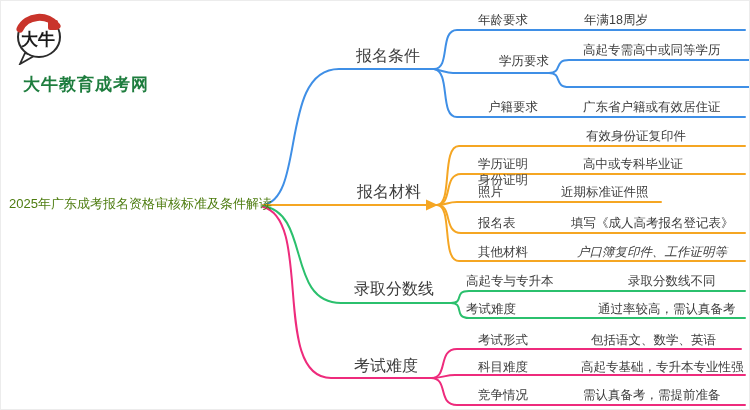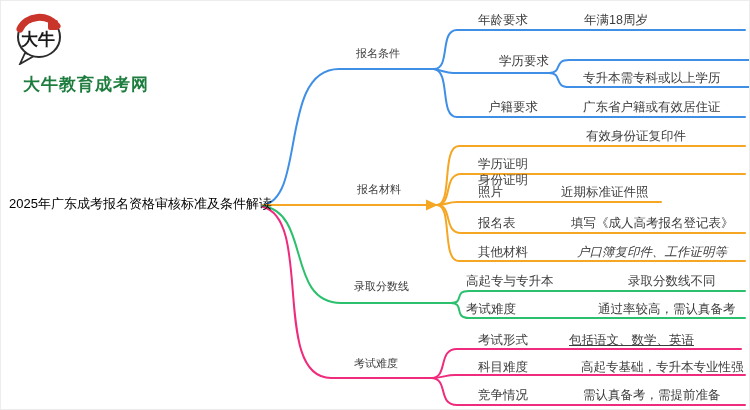--- a/index.html
+++ b/index.html
@@ -4,22 +4,22 @@
 <style>
   html,body{margin:0;padding:0;background:#fff;}
   #stage{
     position:relative;width:750px;height:410px;overflow:hidden;
     background:#ffffff;border:1px solid #ececec;box-sizing:border-box;
     font-family:"Liberation Sans","DejaVu Sans",sans-serif;
     color:#3a3a3a;
   }
   #wires{position:absolute;left:0;top:0;width:750px;height:410px;}
   .node{position:absolute;white-space:nowrap;line-height:1.15;}
-  .root-title{font-size:13px;font-weight:500;color:#000000;}
-  .branch-label{font-size:11px;color:#3c3c3c;}
+  .root-title{font-size:13px;font-weight:500;color:#4d7c0f;}
+  .branch-label{font-size:16px;color:#3c3c3c;}
   .child-label{font-size:12.5px;color:#3c3c3c;}
   .leaf-value{font-size:12.5px;color:#3c3c3c;}
   .logo{position:absolute;left:14px;top:10px;display:flex;align-items:flex-start;flex-direction:column;}
   .logo-text{margin-left:8px;padding-top:8px;}
   .logo-title{font-size:17px;font-weight:bold;color:#1e7d3e;letter-spacing:1px;}
   .logo-domain{font-size:12px;font-weight:bold;color:#1e7d3e;margin-top:2px;letter-spacing:.4px;}
   svg path,svg polygon{fill:none;}
   .w-blue{stroke:#3f8fe6;stroke-width:2;stroke-linecap:round;}
   .w-orange{stroke:#f5a623;stroke-width:2;stroke-linecap:round;}
   .w-green{stroke:#2bc06d;stroke-width:2;stroke-linecap:round;}
@@ -69,43 +69,44 @@
     <div class="logo-text">
       <div class="logo-title">大牛教育成考网</div>
     </div>
   </div>
 
   <div class="node root-title" style="left:8px;top:196px;">2025年广东成考报名资格审核标准及条件解读</div>
 
   <div class="node branch-label" style="left:355px;top:46px;">报名条件</div>
   <div class="node child-label" style="left:477px;top:12px;">年龄要求</div>
   <div class="node leaf-value" style="left:583px;top:12px;">年满18周岁</div>
+  <div class="node leaf-value" style="left:582px;top:42px;">高起专需高中或同等学历</div>
   <div class="node child-label" style="left:498px;top:53px;">学历要求</div>
-  <div class="node leaf-value" style="left:582px;top:70px;">专升本需专科或以上学历</div>
   <div class="node child-label" style="left:487px;top:99px;">户籍要求</div>
   <div class="node leaf-value" style="left:582px;top:99px;">广东省户籍或有效居住证</div>
 
   <div class="node branch-label" style="left:356px;top:182px;">报名材料</div>
   <div class="node child-label" style="left:477px;top:128px;margin-top:44px;">身份证明</div>
   <div class="node leaf-value" style="left:585px;top:128px;">有效身份证复印件</div>
   <div class="node child-label" style="left:477px;top:156px;">学历证明</div>
+  <div class="node leaf-value" style="left:582px;top:156px;">高中或专科毕业证</div>
   <div class="node child-label" style="left:477px;top:184px;">照片</div>
   <div class="node leaf-value" style="left:560px;top:184px;">近期标准证件照</div>
   <div class="node child-label" style="left:477px;top:215px;">报名表</div>
   <div class="node leaf-value" style="left:570px;top:215px;">填写《成人高考报名登记表》</div>
   <div class="node child-label" style="left:477px;top:244px;">其他材料</div>
   <div class="node leaf-value" style="left:576px;top:244px;font-style:italic;">户口簿复印件、工作证明等</div>
 
   <div class="node branch-label" style="left:353px;top:279px;">录取分数线</div>
   <div class="node child-label" style="left:465px;top:273px;">高起专与专升本</div>
   <div class="node leaf-value" style="left:627px;top:273px;">录取分数线不同</div>
   <div class="node child-label" style="left:465px;top:301px;">考试难度</div>
   <div class="node leaf-value" style="left:597px;top:301px;">通过率较高，需认真备考</div>
 
   <div class="node branch-label" style="left:353px;top:356px;">考试难度</div>
   <div class="node child-label" style="left:477px;top:332px;">考试形式</div>
-  <div class="node leaf-value" style="left:568px;top:332px;text-decoration:underline;">包括语文、数学、英语</div>
+  <div class="node leaf-value" style="left:590px;top:332px;">包括语文、数学、英语</div>
   <div class="node child-label" style="left:477px;top:359px;">科目难度</div>
   <div class="node leaf-value" style="left:580px;top:359px;">高起专基础，专升本专业性强</div>
   <div class="node child-label" style="left:477px;top:387px;">竞争情况</div>
   <div class="node leaf-value" style="left:582px;top:387px;">需认真备考，需提前准备</div>
 
 </div>
 
 </body></html>

